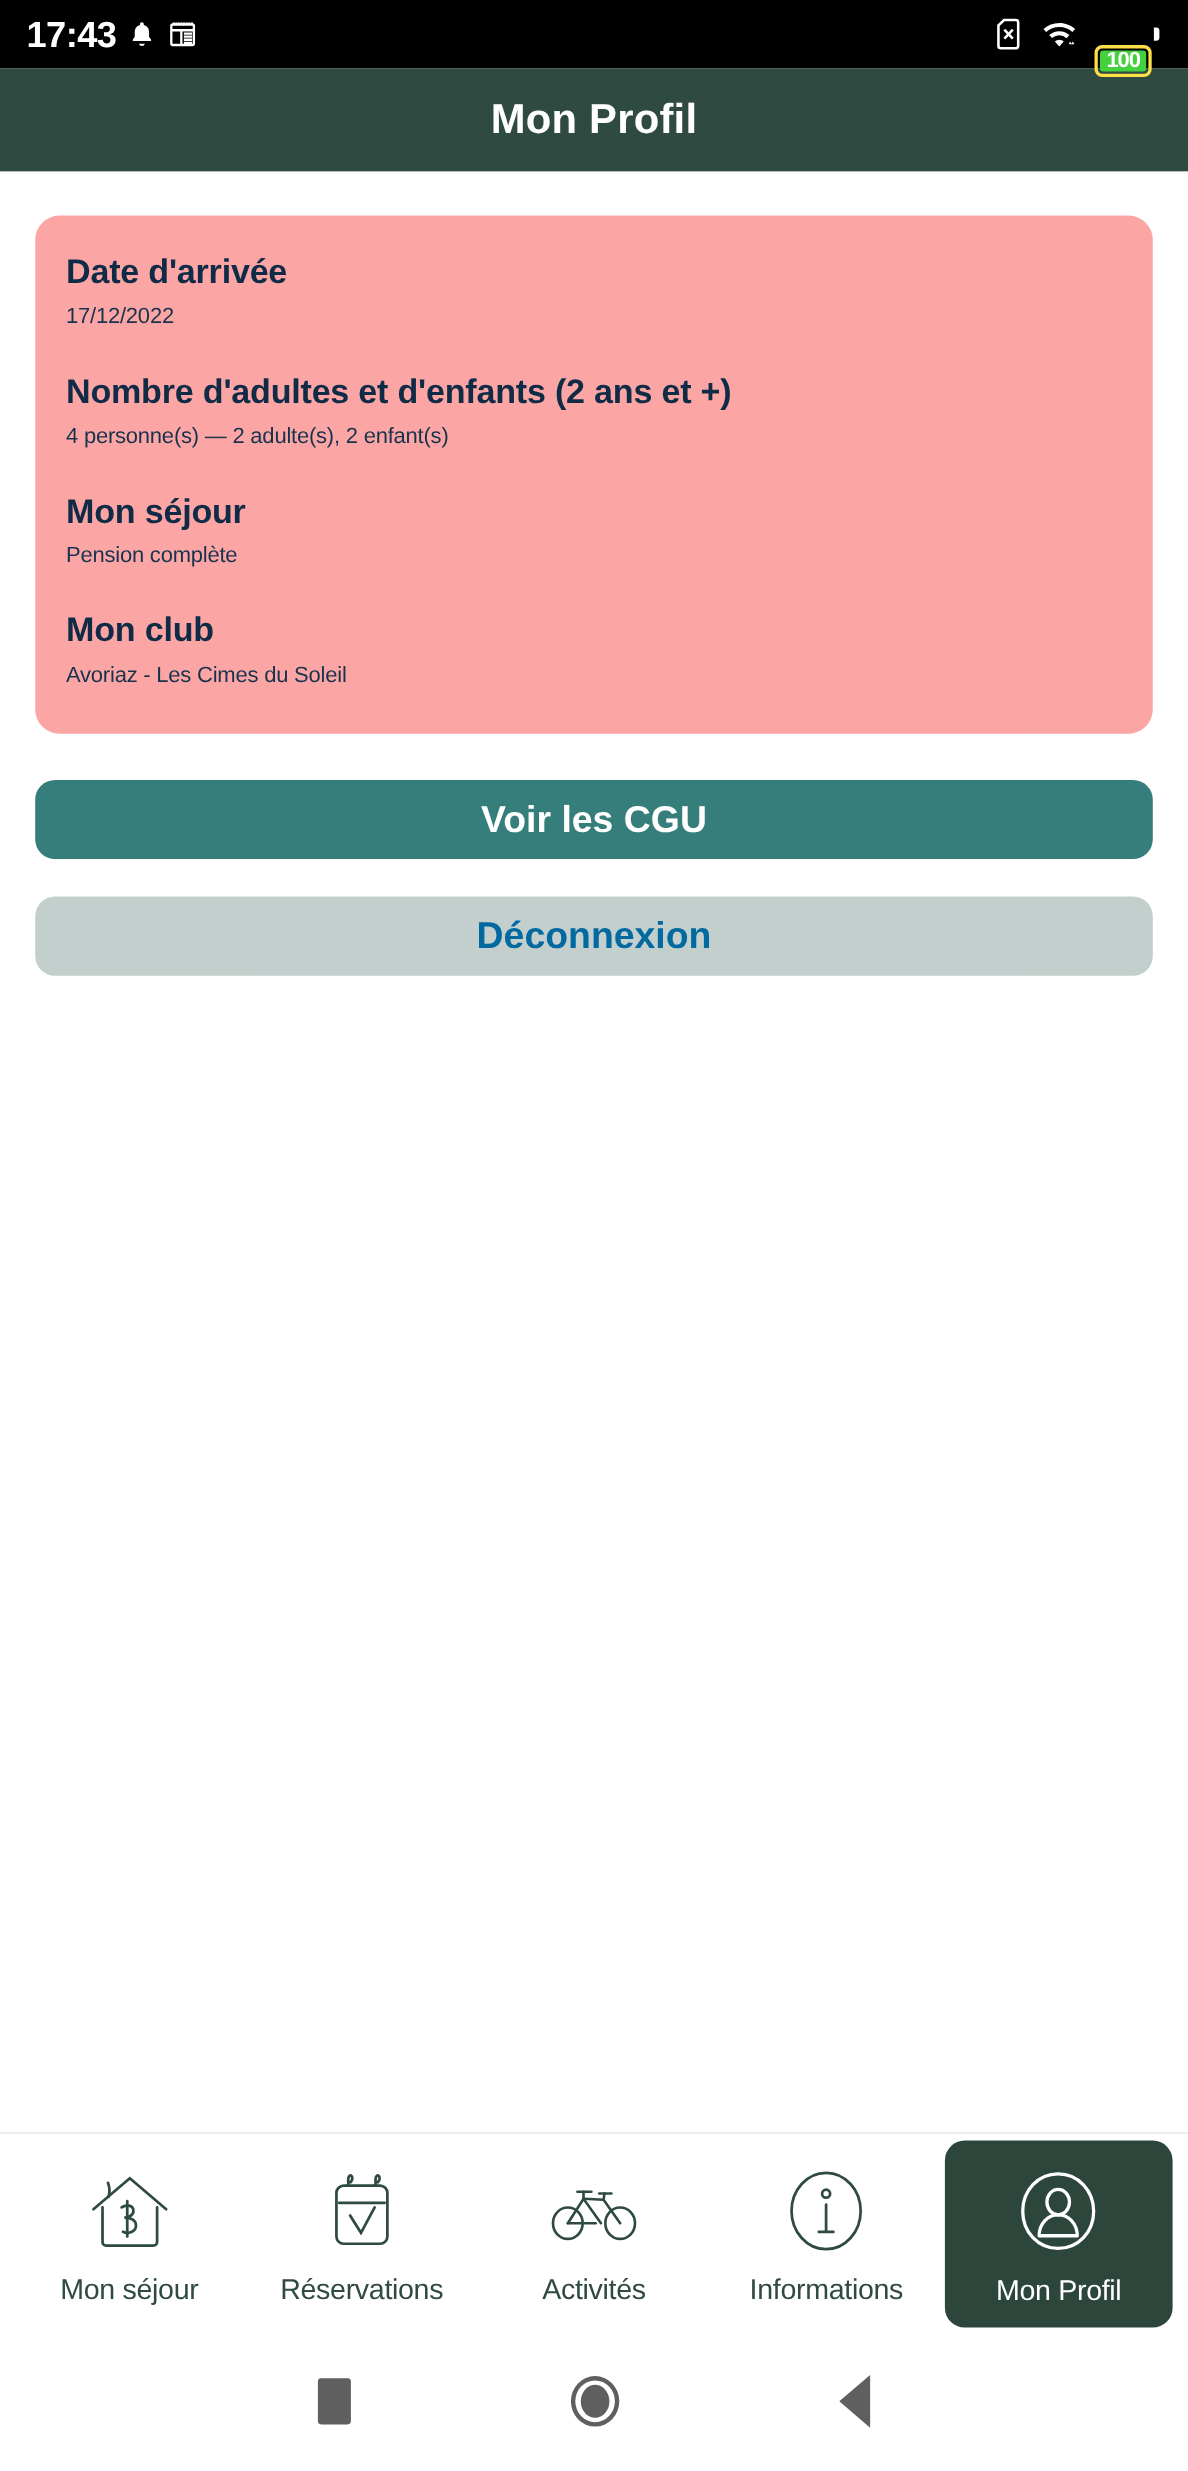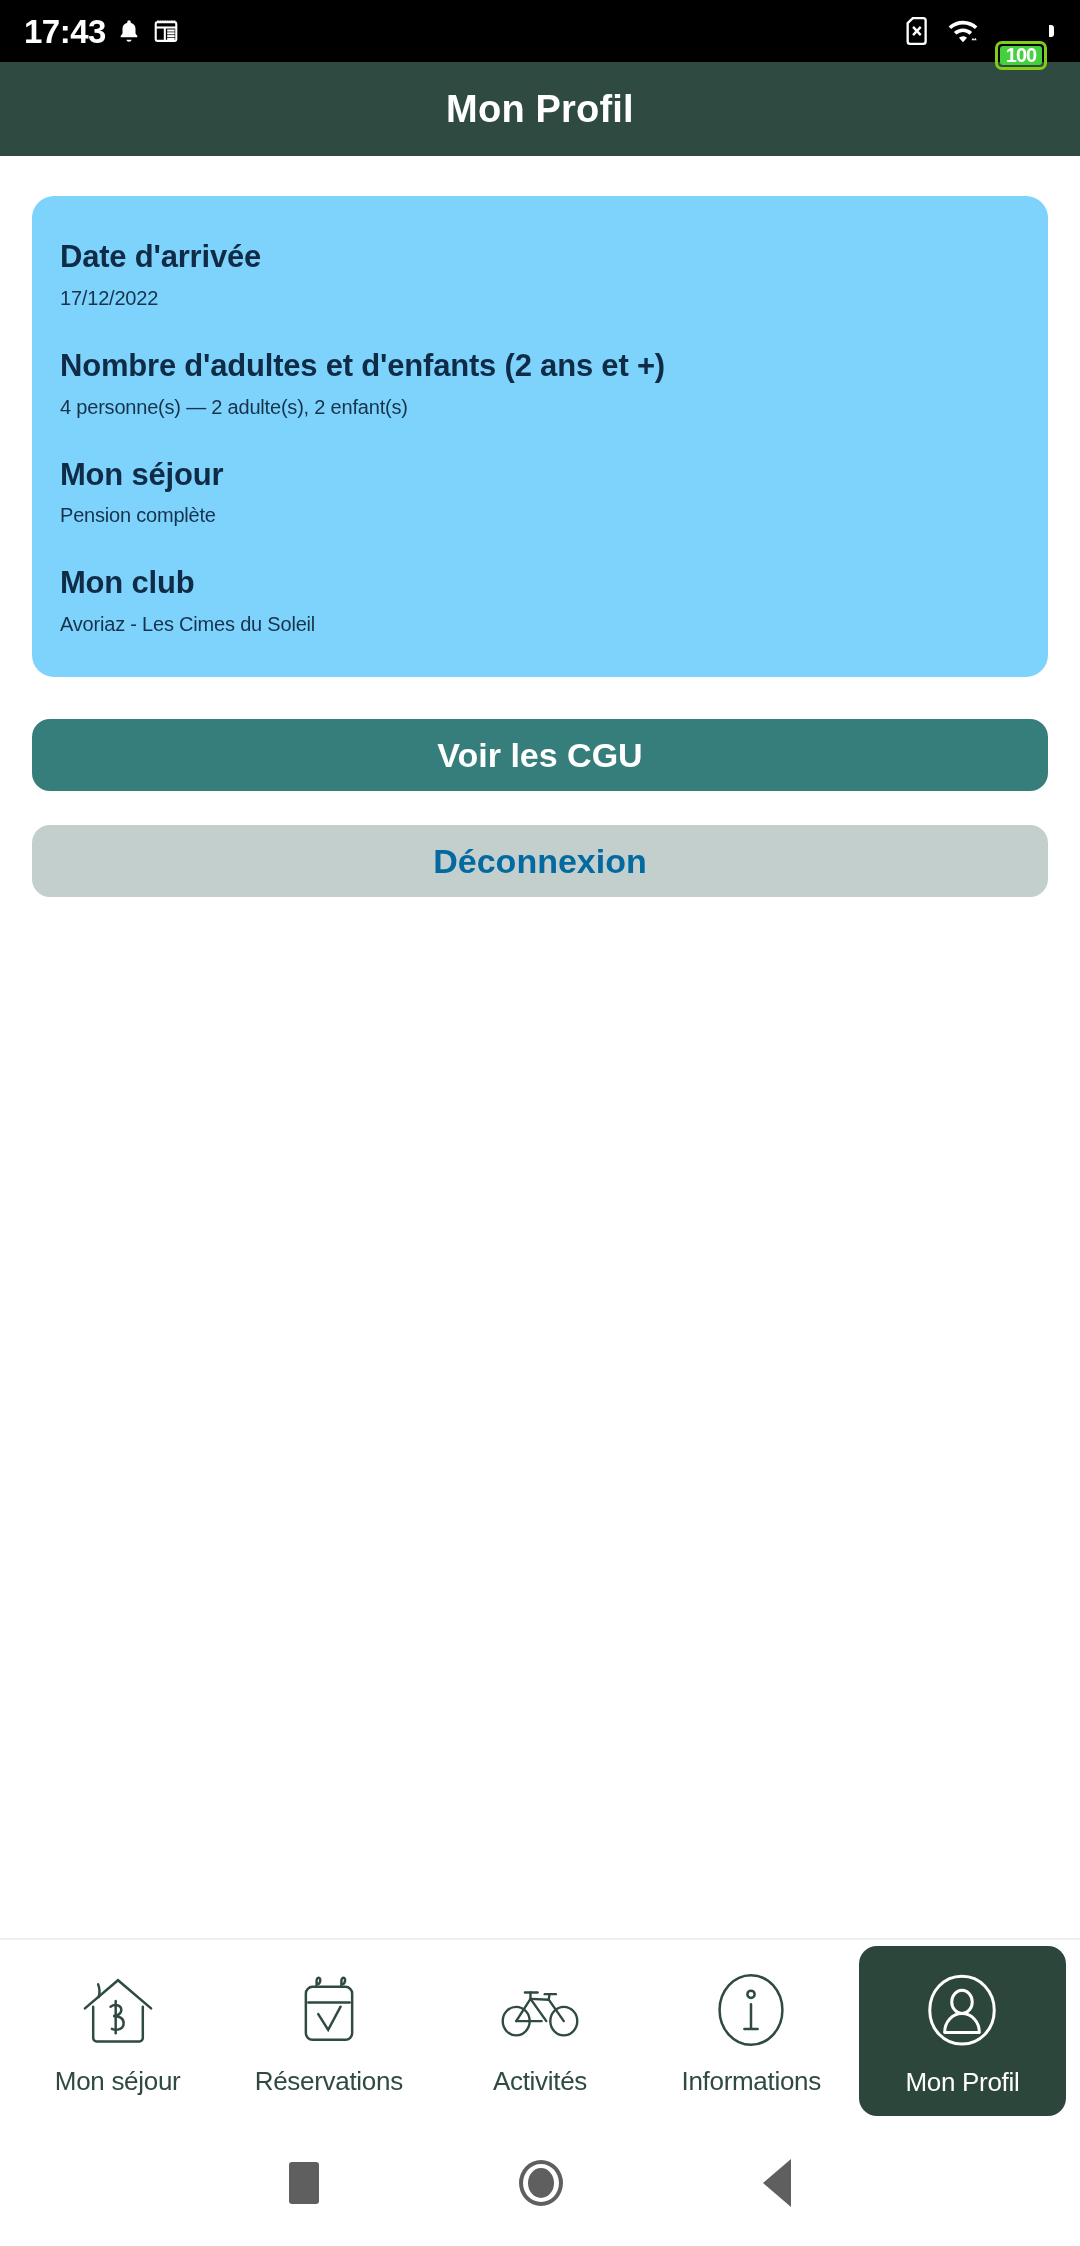--- a/index.html
+++ b/index.html
@@ -17,41 +17,41 @@
     display:flex; align-items:center; justify-content:space-between;
     padding:0 26px 0 24px; flex:0 0 62px;
   }
   .sb-left { display:flex; align-items:center; gap:10px; }
   .sb-time { font-size:33px; font-weight:700; letter-spacing:-0.5px; line-height:1; }
   .sb-right { display:flex; align-items:center; gap:15px; }
   .sb-ico { display:flex; align-items:center; justify-content:center; }
 
   .batt-wrap { position:relative; display:flex; align-items:center; }
   .batt-body {
-    width:52px; height:29px; border:3px solid #84cc16; border-radius:7px;
+    width:52px; height:29px; border:3px solid #fde047; border-radius:7px;
     display:flex; align-items:center; padding:2px;margin-top:48px;
   }
   .batt-fill { background:#43d13d; height:100%; width:100%; border-radius:3px;
     color:#ffffff; font-size:20px; font-weight:700; display:flex; align-items:center;
     justify-content:center; letter-spacing:-1px; }
   .batt-tip { width:5px; height:12px; background:#ffffff; border-radius:0 3px 3px 0; margin-left:2px; }
 
   
   .appbar {
     height:94px; background:#2F4A41; color:#ffffff;
     display:flex; align-items:center; justify-content:center; flex:0 0 94px;
   }
   .appbar-title { font-size:38px; font-weight:700; letter-spacing:0.2px; }
 
   
   .content { flex:1 1 auto; background:#ffffff; position:relative; padding:0 32px; }
 
   .card {
-    margin-top:40px; background:#7dd3fc; border-radius:22px;
-    padding:42px 28px 40px 28px;
+    margin-top:40px; background:#fca5a5; border-radius:22px;
+    padding:32px 28px 40px 28px;
   }
   .field { margin-bottom:36px; }
   .field:last-child { margin-bottom:0; }
   .field-label {
     font-size:31px; font-weight:700; color:#102B46;
     line-height:1.25; margin-bottom:8px; letter-spacing:-0.2px;
   }
   .field-value {
     font-size:20px; font-weight:400; color:#17324C;
     line-height:1.3; letter-spacing:-0.2px;

